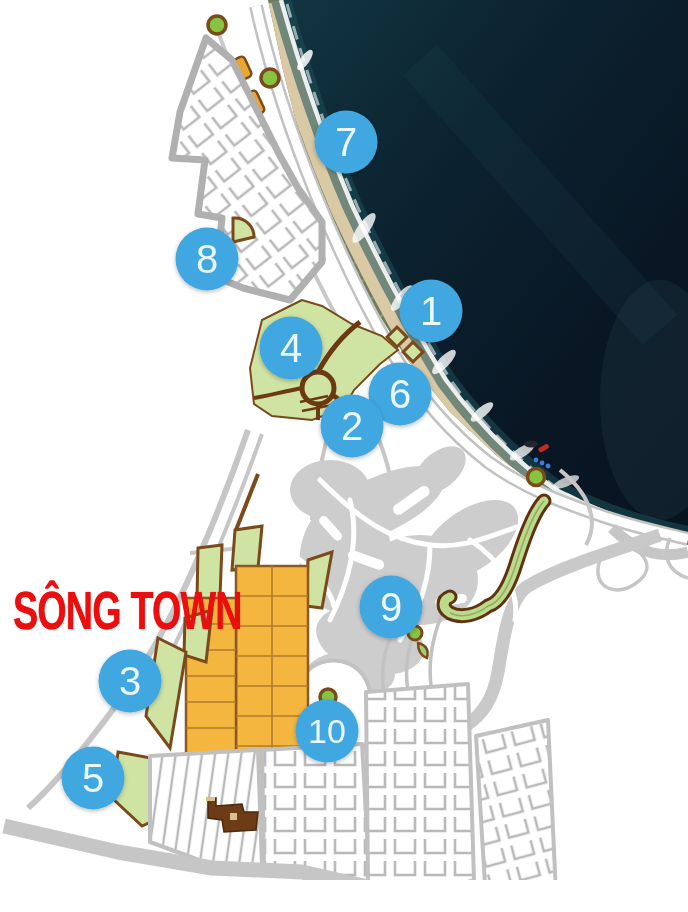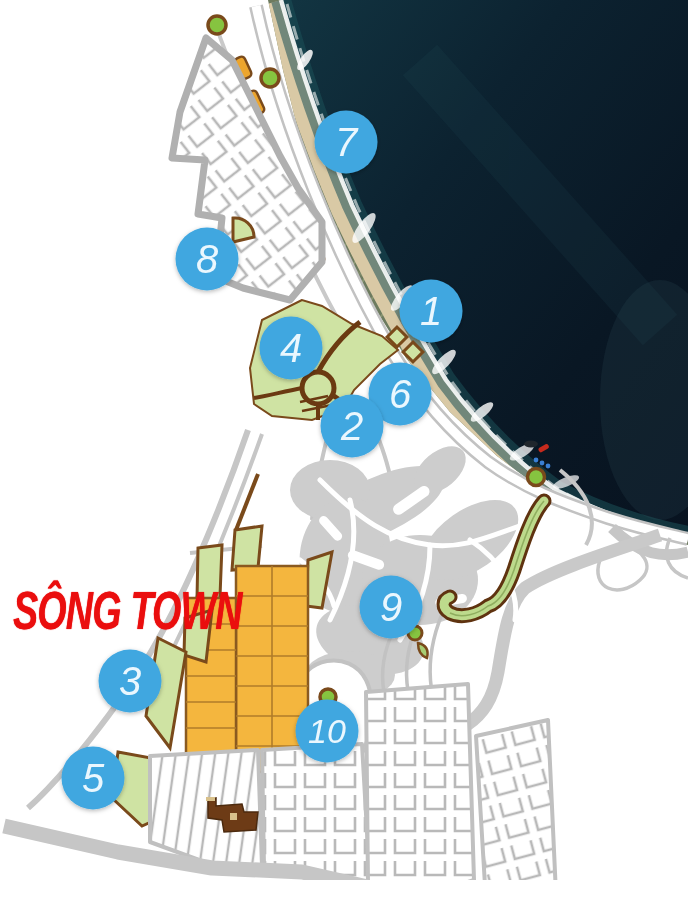--- a/index.html
+++ b/index.html
@@ -1,18 +1,18 @@
 <!DOCTYPE html>
 <html><head>
 <meta charset="utf-8">
 <style>
   html,body{margin:0;padding:0;background:#ffffff;}
   .stage{
     position:relative;width:688px;height:880px;overflow:hidden;
-    background:#ffffff;font-family:"Liberation Sans",sans-serif;font-style:italic;
+    background:#ffffff;font-family:"Liberation Sans",sans-serif;
   }
   svg{display:block}
   svg text.marker-num{
     font-family:"Liberation Sans",sans-serif;
     font-weight:400;
     fill:#eaf7fe;
   }
   .town-label{
     position:absolute;left:13px;top:583px;
     color:#ea0e0e;

